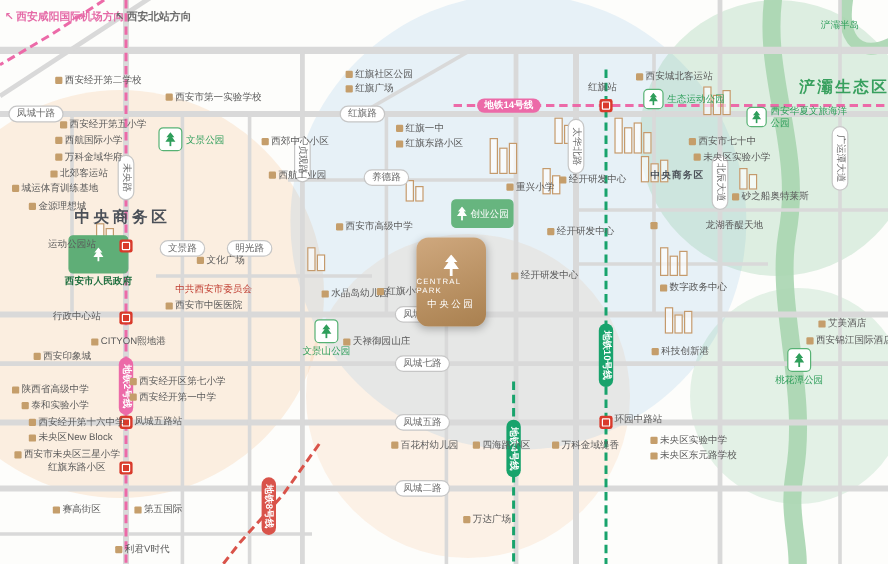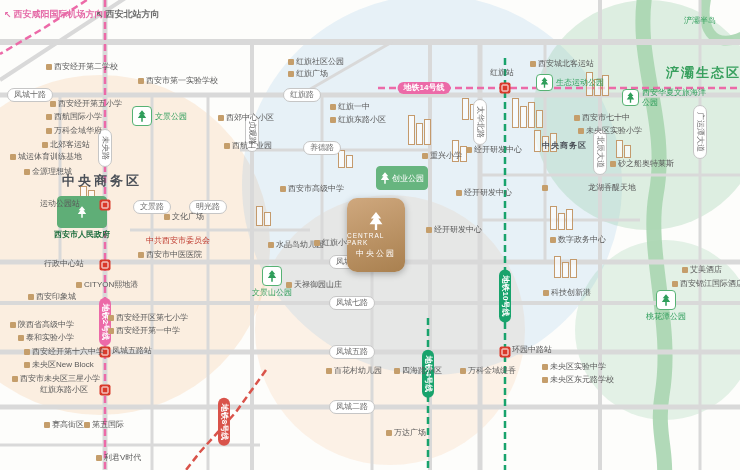--- a/index.html
+++ b/index.html
@@ -389,21 +389,21 @@
       <span>未央区New Block</span>
     </div>
     <div class="lm" style="left: 12px; top: 374px;">
       <span class="ic"></span>
       <span>西安市未央区三星小学</span>
     </div>
     <div class="lm" style="left: 44px; top: 420px;">
       <span class="ic"></span>
       <span>赛高街区</span>
     </div>
-    <div class="lm" style="left: 84px; top: 420px;">
+    <div class="lm" style="left: 112px; top: 420px;">
       <span class="ic"></span>
       <span>第五国际</span>
     </div>
     <div class="lm" style="left: 96px; top: 453px;">
       <span class="ic"></span>
       <span>利君V时代</span>
     </div>
     <div class="lm" style="left: 326px; top: 366px;">
       <span class="ic"></span>
       <span>百花村幼儿园</span>

